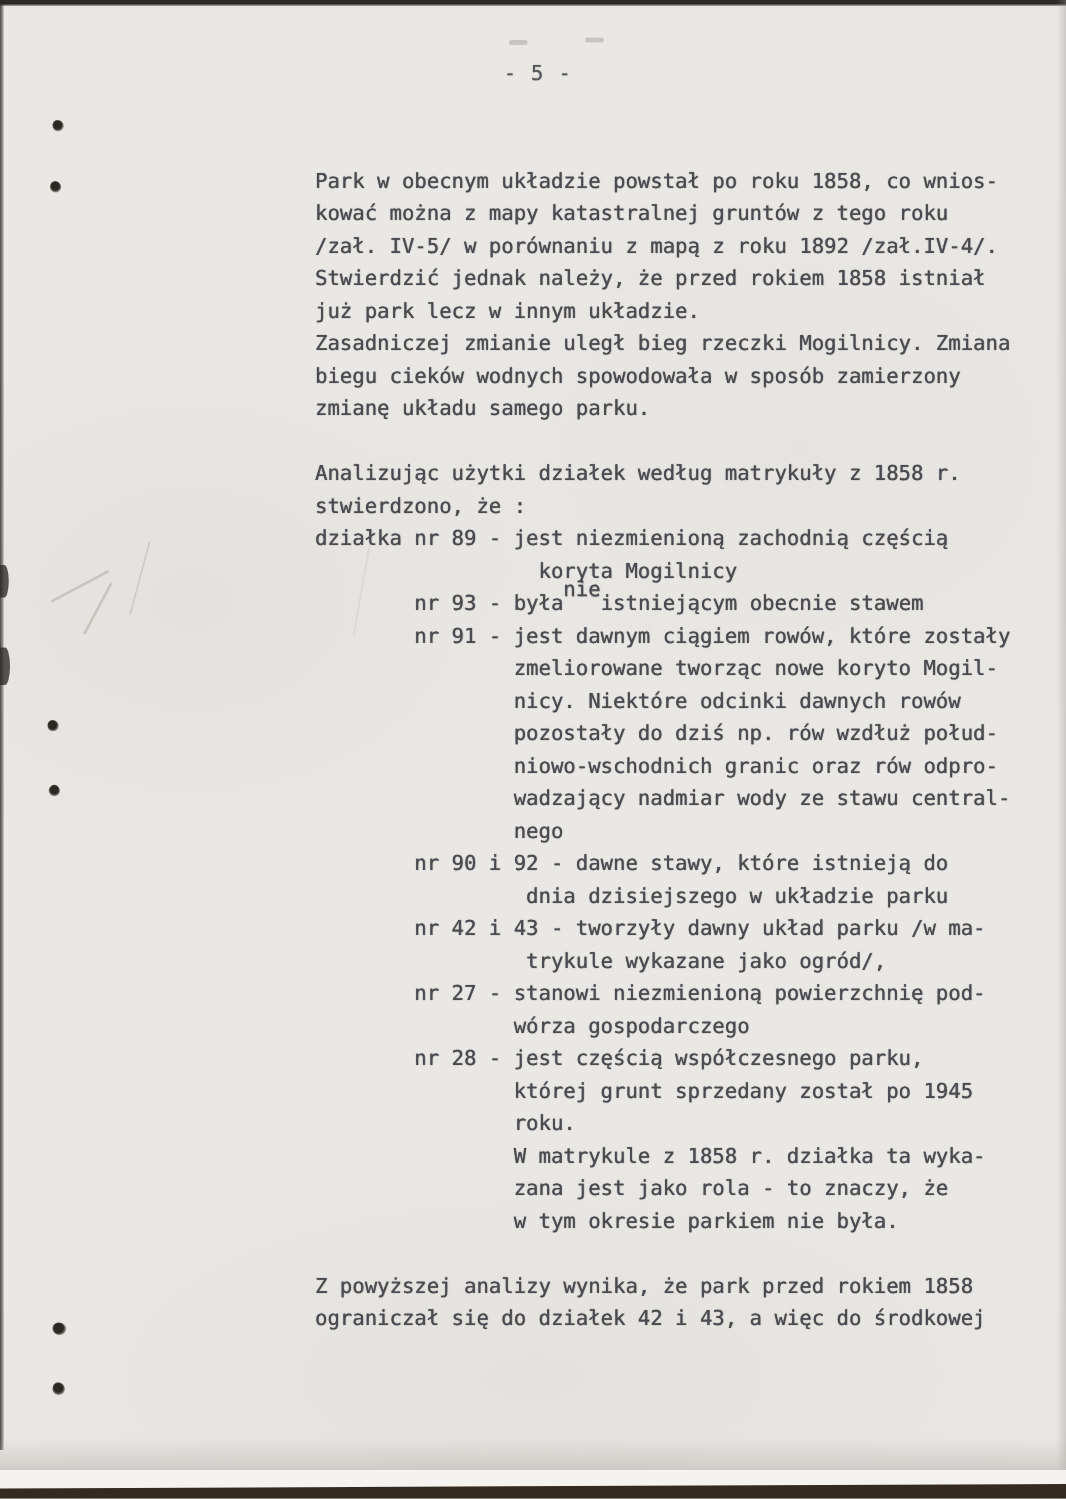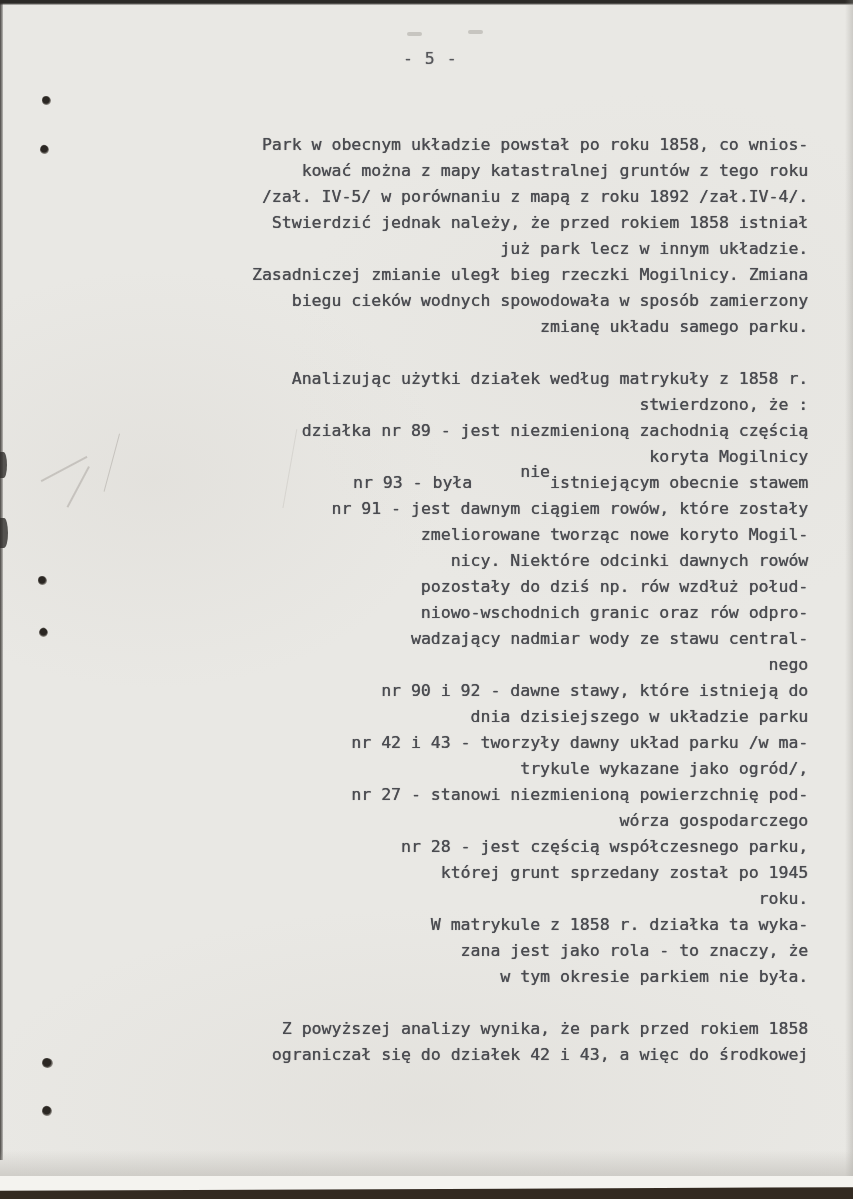--- a/index.html
+++ b/index.html
@@ -21,23 +21,23 @@
     font-family:"DejaVu Sans Mono","Liberation Mono",monospace;
   }
   
   .doc{
     position:absolute;left:252px;top:132px;
     font-size:16.5px;line-height:26px;
     color:var(--ink);
     white-space:pre;
     text-shadow:0 0 0.8px rgba(68,69,74,0.75), 0.3px 0.3px 0.6px rgba(68,69,74,0.4);
   }
-  .block{margin:0 0 26px 0;text-align:right;}
+  .block{margin:0 0 26px 0;}
   .line{min-height:26px;}
-  .raised{position:relative;top:-11px;margin-left:48px;}
+  .raised{position:relative;top:-11px;}
   .pageno{
     position:absolute;left:403px;top:49px;
     font-size:16.5px;letter-spacing:1px;
     color:#55565a;
     text-shadow:0 0 1px rgba(68,69,74,0.7);
   }
   
   .ghost-dash{position:absolute;height:4px;width:15px;background:rgba(110,106,100,0.28);border-radius:2px;filter:blur(0.6px);}
   .ghost-dash.g1{left:407px;top:32px;}
   .ghost-dash.g2{left:468px;top:30px;}

